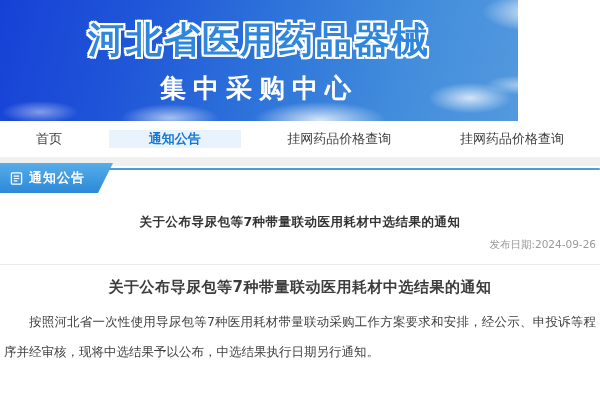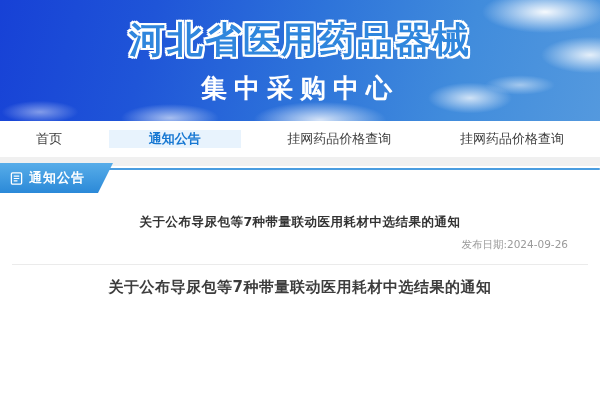--- a/index.html
+++ b/index.html
@@ -6,21 +6,21 @@
   html, body { width: 600px; height: 400px; overflow: hidden; }
   body {
     font-family: "DejaVu Sans", "Liberation Sans", sans-serif;
     background: #ffffff;
     color: #404040;
   }
 
   
   .banner {
     position: relative;
-    width: 600px; height: 121px;
+    width: 518px; height: 121px;
     background:
       radial-gradient(ellipse 90px 30px at 545px 12px, rgba(255,255,255,0.95), rgba(255,255,255,0) 70%),
       radial-gradient(ellipse 70px 26px at 590px 55px, rgba(255,255,255,0.85), rgba(255,255,255,0) 70%),
       radial-gradient(ellipse 60px 22px at 470px 98px, rgba(255,255,255,0.75), rgba(255,255,255,0) 70%),
       radial-gradient(ellipse 95px 26px at 320px 120px, rgba(255,255,255,0.8), rgba(255,255,255,0) 70%),
       radial-gradient(ellipse 70px 20px at 170px 118px, rgba(255,255,255,0.6), rgba(255,255,255,0) 70%),
       radial-gradient(ellipse 55px 16px at 40px 112px, rgba(255,255,255,0.45), rgba(255,255,255,0) 70%),
       radial-gradient(ellipse 50px 14px at 520px 85px, rgba(255,255,255,0.5), rgba(255,255,255,0) 70%),
       linear-gradient(105deg, #1741d6 0%, #1f55d8 25%, #2e74da 52%, #418cdc 76%, #5499de 100%);
     text-align: center;
@@ -94,21 +94,21 @@
     clip-path: polygon(0 0, 100% 0, calc(100% - 15px) 100%, 0 100%);
     color: #ffffff;
     font-size: 13px;
     font-weight: 700;
     letter-spacing: 1px;
     cursor: pointer;
   }
   .doc-icon { width: 13px; height: 13px; display: block; }
 
   
-  .content { padding: 0 32px; }
+  .content { padding: 0 4px; }
   .article-title {
     margin-top: 14px;
     text-align: center;
     font-size: 12.5px;
     font-weight: 700;
     color: #333333;
     letter-spacing: 0.5px;
   }
   .publish-date {
     margin-top: 7px;
@@ -171,14 +171,15 @@
     </svg>
     <span>通知公告</span>
   </div>
 </div>
 
 <div class="content">
   <div class="article-title">关于公布导尿包等7种带量联动医用耗材中选结果的通知</div>
   <div class="publish-date">发布日期:2024-09-26</div>
   <div class="separator"></div>
   <div class="content-title">关于公布导尿包等7种带量联动医用耗材中选结果的通知</div>
+  <p class="body-paragraph">按照河北省一次性使用导尿包等7种医用耗材带量联动采购工作方案要求和安排，经公示、申投诉等程序并经审核，现将中选结果予以公布，中选结果执行日期另行通知。</p>
 
 </div>
 
 </body></html>

